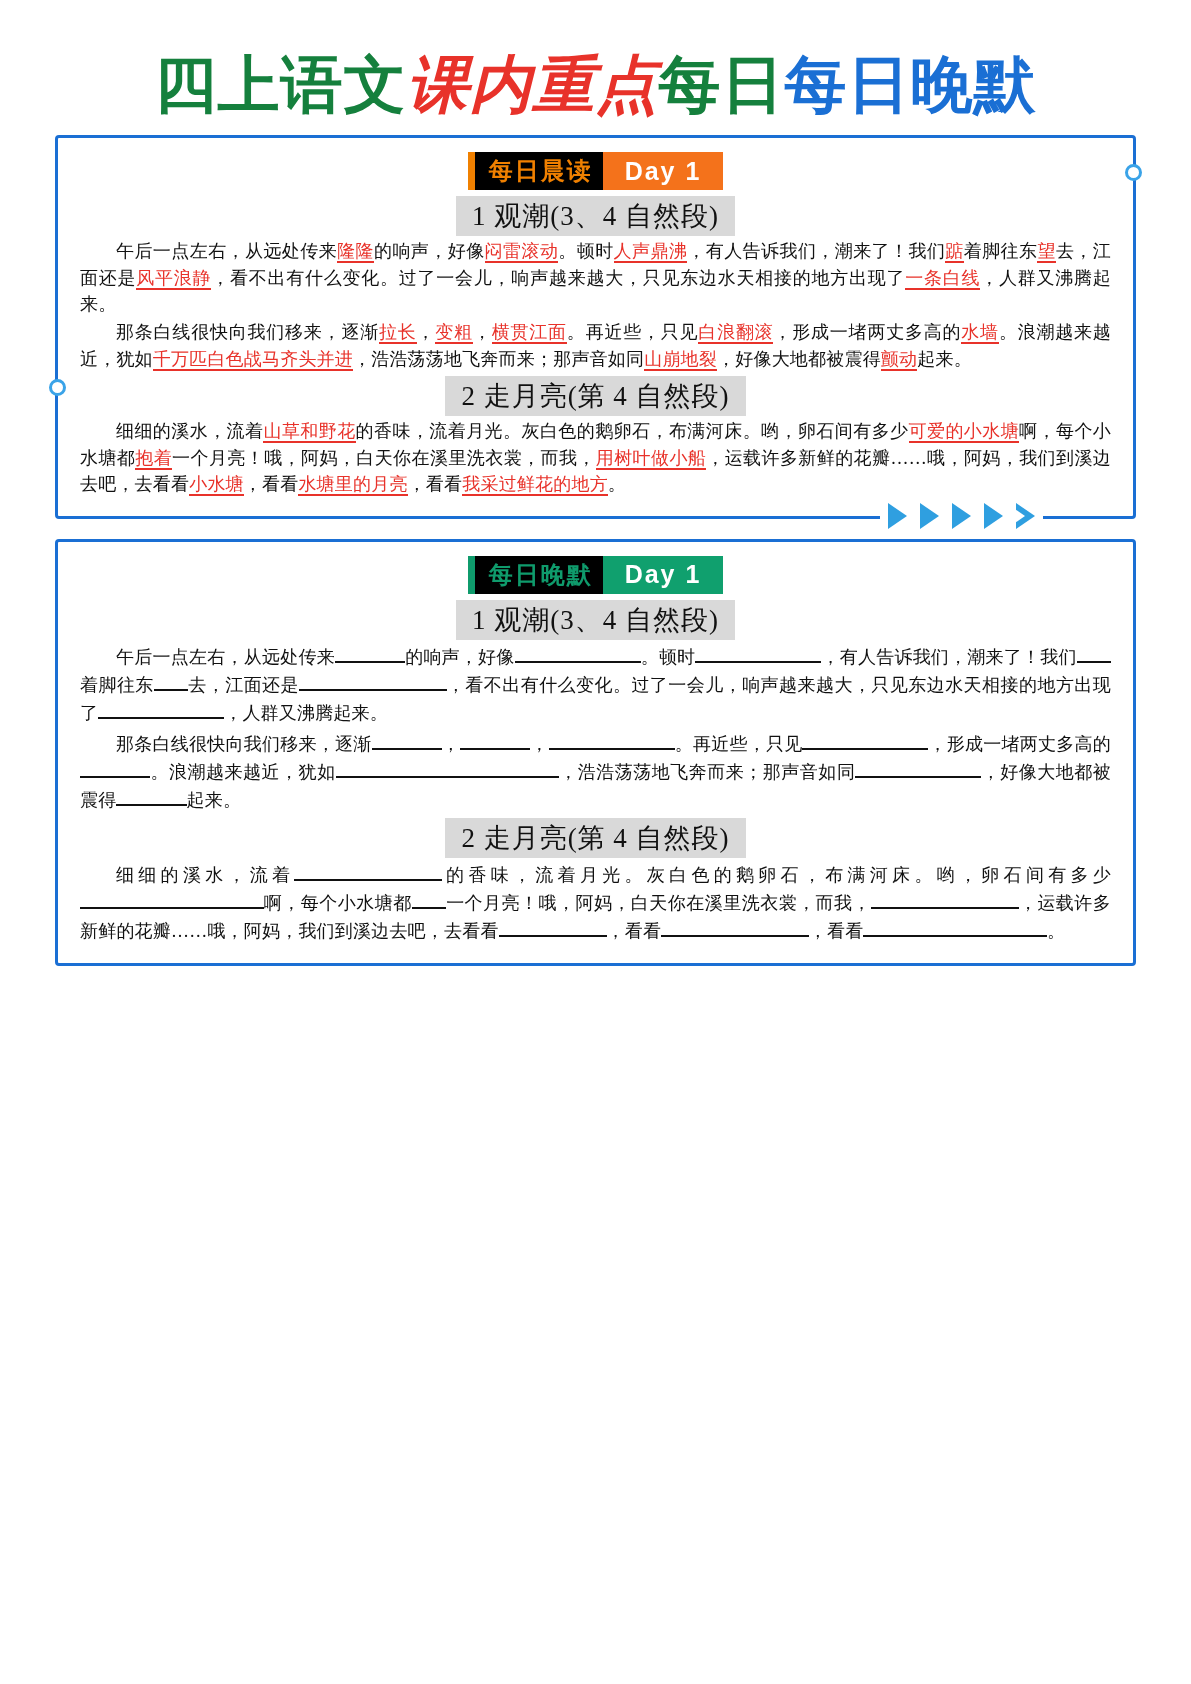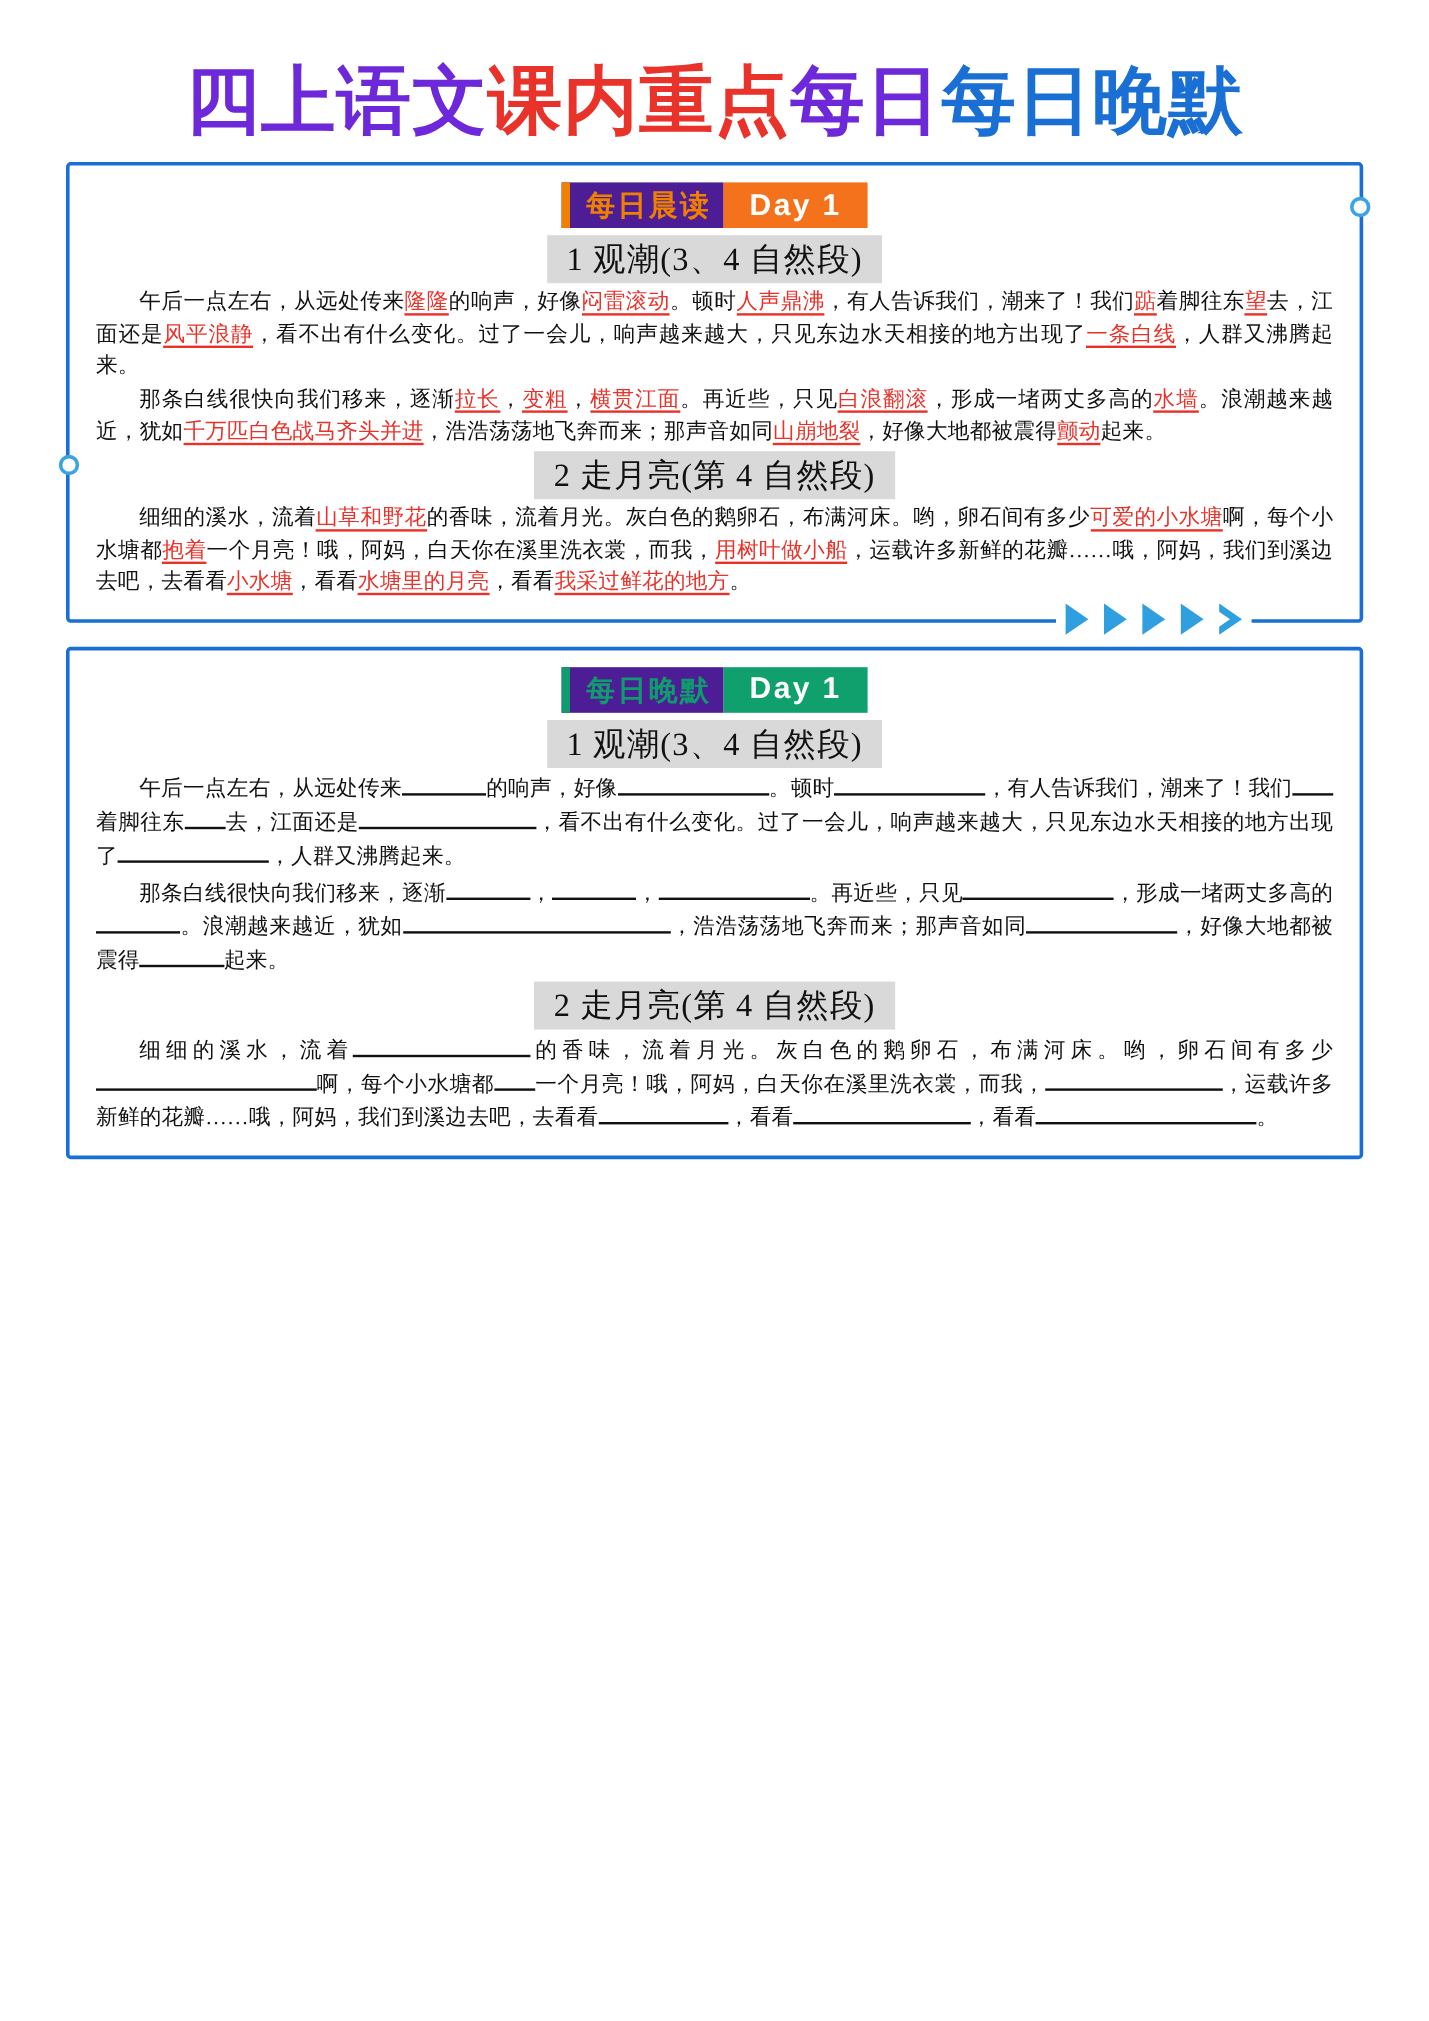--- a/index.html
+++ b/index.html
@@ -28,22 +28,22 @@
     text-align: center;
     font-weight: bold;
     font-size: 62px;
     letter-spacing: 1px;
     line-height: 1.05;
     padding-top: 52px;
     padding-bottom: 18px;
     white-space: nowrap;
     font-family: "Liberation Sans", "DejaVu Sans", sans-serif;
   }
-  .title .t-black { color: #6d28d9; }
-  .title .t-red   { color: #e8322a; }
+  .title .t-black { color: #15803d; }
+  .title .t-red   { color: #e8322a; font-style: italic; }
   .title .t-blue  { color: #1a6fd4; }
 
   
   .card {
     position: relative;
     border: 3px solid #1a6fd4;
     border-radius: 4px;
     box-sizing: border-box;
     padding: 14px 22px 18px 22px;
   }
@@ -105,21 +105,21 @@
 
   
   .banner {
     display: flex;
     justify-content: center;
     align-items: stretch;
     margin-bottom: 6px;
   }
   .banner-inner { display: flex; align-items: stretch; }
   .banner-left {
-    background: #4c1d95;
+    background: #000000;
     color: #f08000;
     font-weight: bold;
     font-size: 24px;
     letter-spacing: 2px;
     padding: 3px 10px 3px 14px;
     border-left: 7px solid #f08000;
     display: flex; align-items: center;
     font-family: "Liberation Sans", "DejaVu Sans", sans-serif;
   }
   .banner-left.green {

